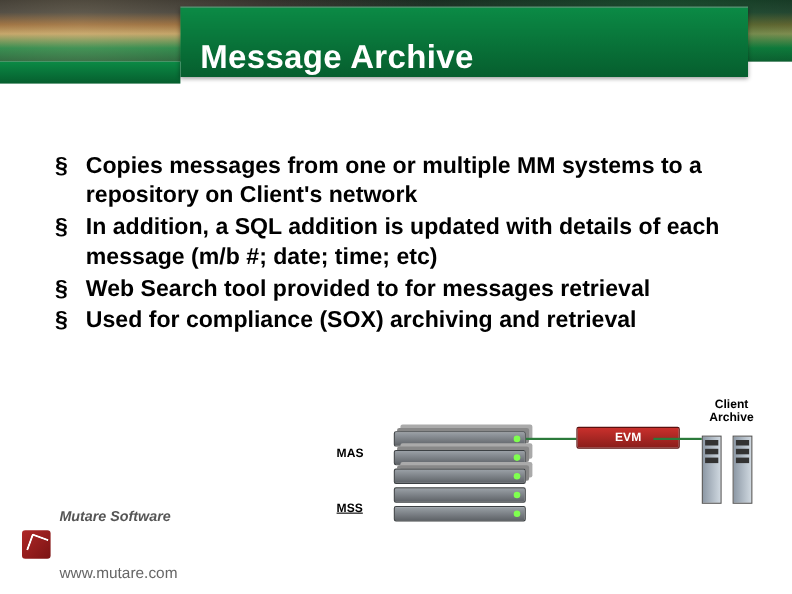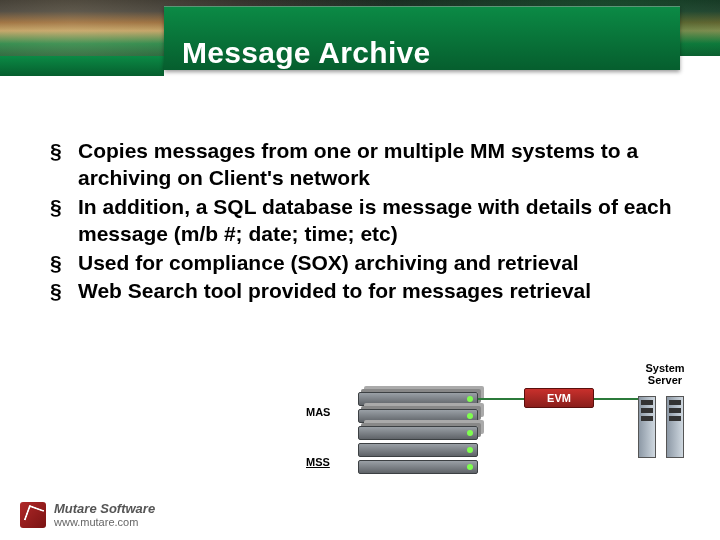--- a/index.html
+++ b/index.html
@@ -25,62 +25,62 @@
   .mm-title { left:80px; top:0; width:110px; }
   .mas-label { left:6px; top:56px; }
   .mss-label { left:6px; top:106px;text-decoration:underline; }
   .client-label { left:330px; top:12px; width:70px; }
 
   .server-stack { position:absolute; left:58px; top:42px; width:120px; }
   .rack { height:14px; margin-bottom:3px; background:linear-gradient(to bottom,#9aa0a6,#5f6368); border:1px solid #3c4043; border-radius:2px; position:relative; }
   .rack::after { content:""; position:absolute; right:4px; top:3px; width:6px; height:6px; background:#7fff4f; border-radius:50%; }
   .rack.shadowed { box-shadow: 3px -3px 0 #888, 6px -6px 0 #aaa; }
 
-  .evm-box { position:absolute; left:224px; top:38px; width:70px; height:20px; background:linear-gradient(#c9302c,#8a1e1b); border:1px solid #5a0f0d; color:#fff; font-size:11px; font-weight:bold; display:flex; align-items:center; justify-content:center; border-radius:2px; }
+  .evm-box { position:absolute; left:224px; top:38px; width:94px; height:20px; background:linear-gradient(#c9302c,#8a1e1b); border:1px solid #5a0f0d; color:#fff; font-size:11px; font-weight:bold; display:flex; align-items:center; justify-content:center; border-radius:2px; }
   .client-server { position:absolute; left:338px; top:46px; width:48px; }
   .tower { width:18px; height:62px; background:linear-gradient(to right,#8d99a6,#cfd8e0); border:1px solid #555; display:inline-block; vertical-align:bottom; }
   .tower + .tower { margin-left:6px; }
   .slot { height:5px; margin:3px 2px; background:#333; }
 
   .wire { position:absolute; background:#2b7a3a; }
   .w1 { left:178px; top:48px; width:46px; height:2px; }
   .w2 { left:294px; top:48px; width:44px; height:2px; }
 
   .footer { position:absolute; left:20px; bottom:12px; display:flex; align-items:center; gap:8px; }
   .logo-mark { width:26px; height:26px; background:linear-gradient(135deg,#b02828,#7a1313); border-radius:3px; position:relative; }
   .logo-mark::after { content:""; position:absolute; left:6px; top:5px; width:14px; height:14px; border:2px solid #fff; border-bottom:none; border-right:none; transform:rotate(20deg); border-radius:2px 0 0 0; }
   .logo-text .brand { font-size:13px; font-style:italic; font-weight:bold; color:#555; }
-  .logo-text .url { font-size:11px; color:#666; }
+  .logo-text .url { font-size:14px; color:#666;margin-top:35px; }
 </style>
 </head>
 <body>
 
 <div class="header">
   <div class="header-strip">
     <div class="blur-deco"></div>
   </div>
   <div class="accent-left"></div>
   <div class="title-box">
     <span>Message Archive</span>
   </div>
 </div>
 
 <div class="content">
   <ul class="bullets">
-    <li>Copies messages from one or multiple MM systems to a archiving on Client's network</li>
-    <li>In addition, a SQL database is message with details of each message (m/b #; date; time; etc)</li>
+    <li>Copies messages from one or multiple MM systems to a repository on Client's network</li>
+    <li>In addition, a SQL addition is updated with details of each message (m/b #; date; time; etc)</li>
+    <li>Web Search tool provided to for messages retrieval</li>
     <li>Used for compliance (SOX) archiving and retrieval</li>
-    <li>Web Search tool provided to for messages retrieval</li>
   </ul>
 </div>
 
 <div class="diagram">
   <div class="dlabel mas-label">MAS</div>
   <div class="dlabel mss-label">MSS</div>
-  <div class="dlabel client-label">System Server</div>
+  <div class="dlabel client-label">Client Archive</div>
 
   <div class="server-stack">
     <div class="rack shadowed"></div>
     <div class="rack shadowed"></div>
     <div class="rack shadowed"></div>
     <div class="rack"></div>
     <div class="rack"></div>
   </div>
 
   <div class="wire w1"></div>

